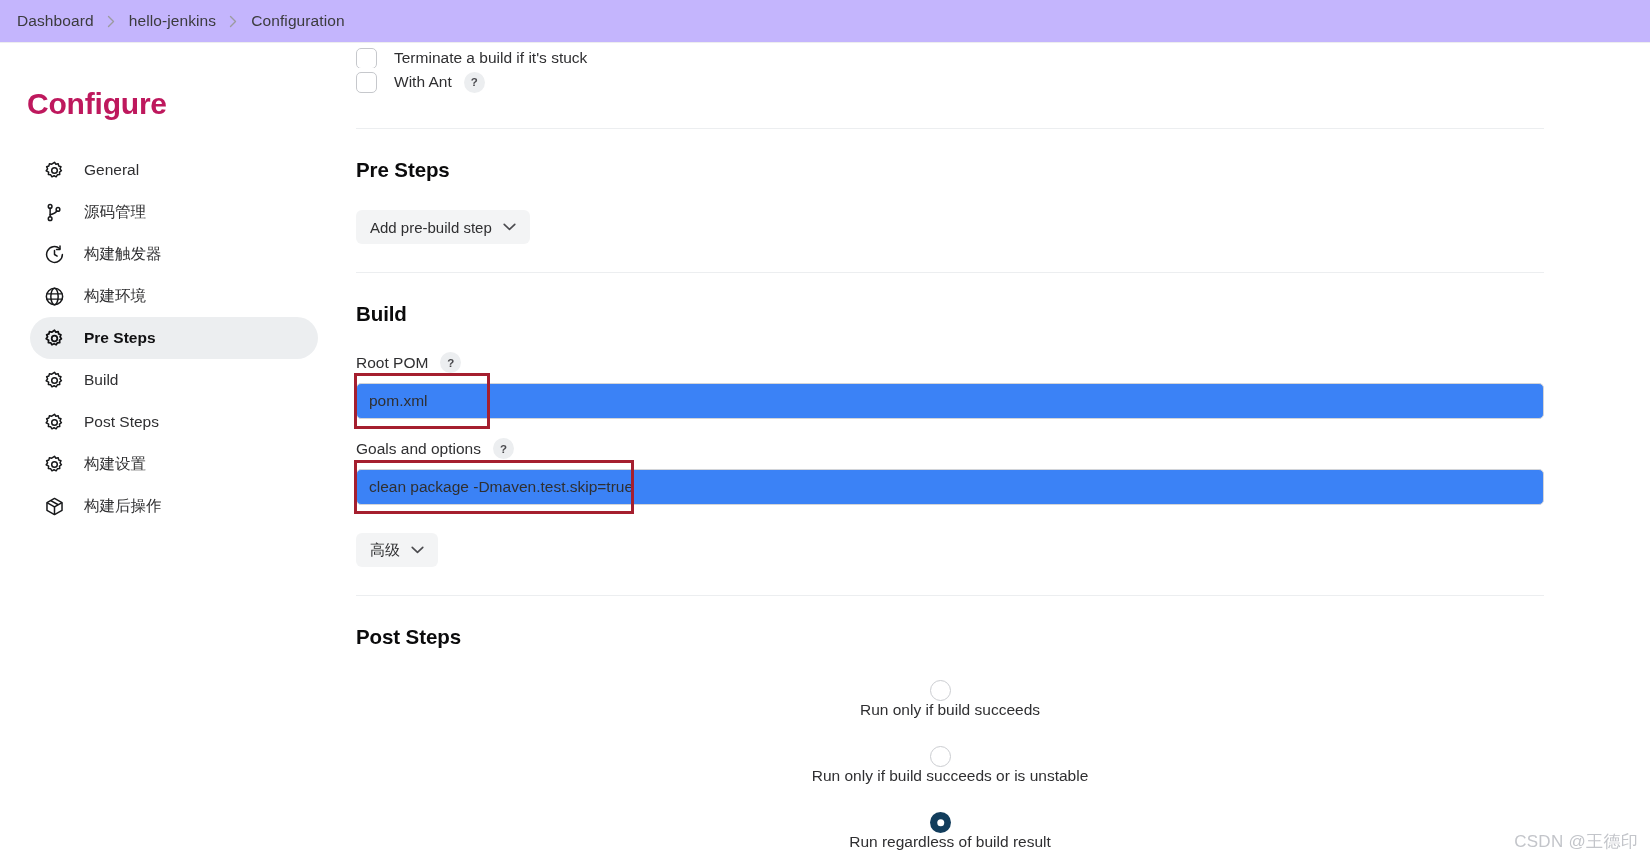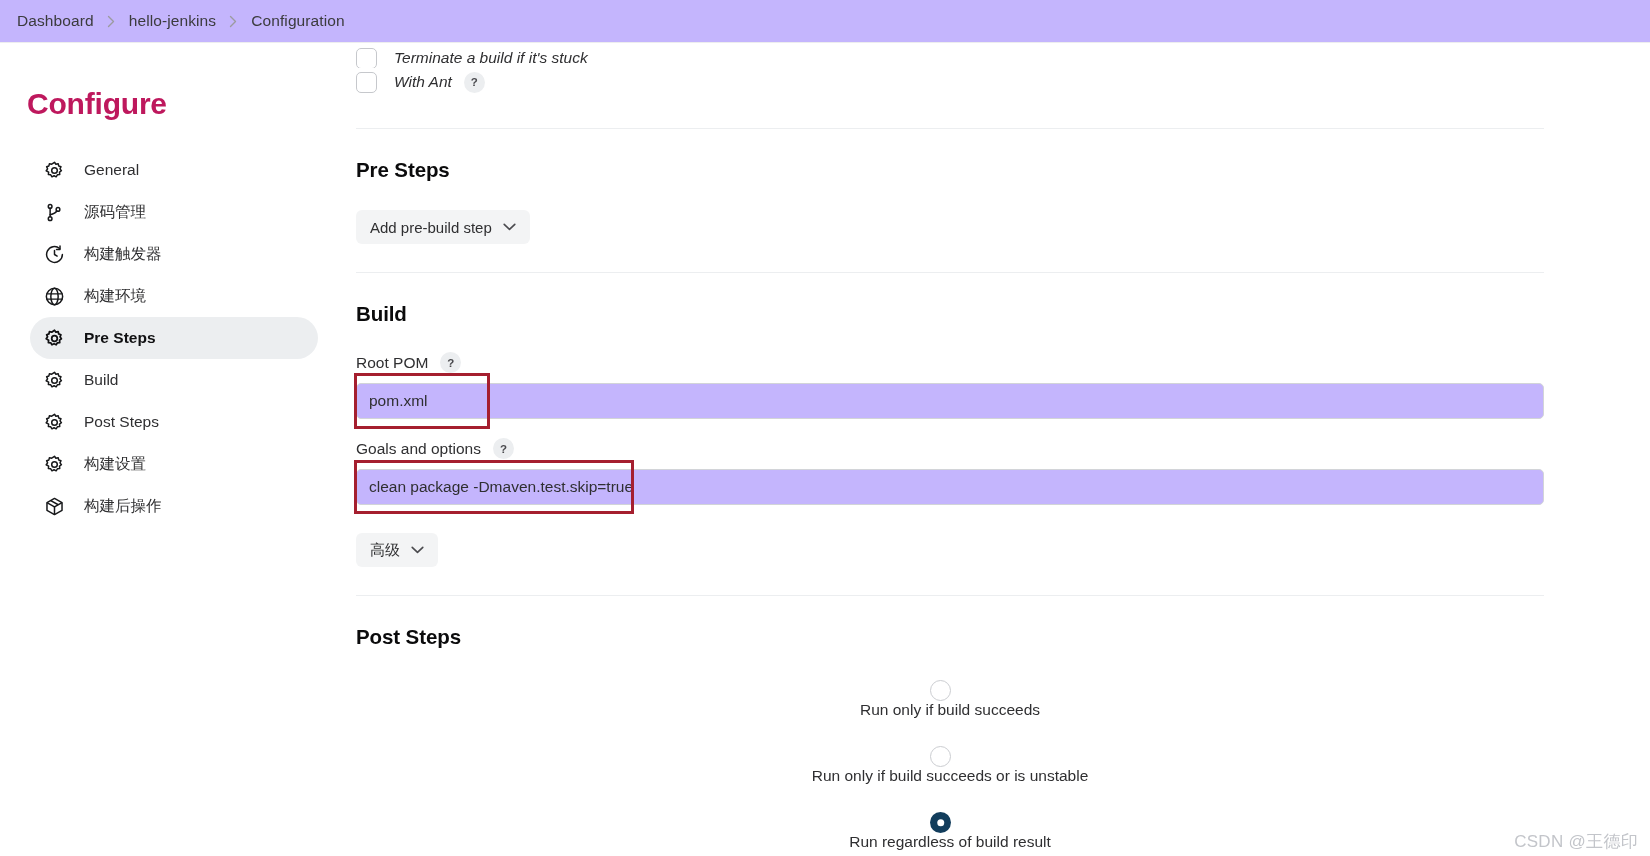--- a/index.html
+++ b/index.html
@@ -126,21 +126,20 @@
     border-radius: 5px;
     background: #fff;
     flex: 0 0 21px;
     margin-right: 17px;
     cursor: pointer;
   }
   .check-label {
     font-size: 15.5px;
     color: #2f2f31;
     white-space: nowrap;
-    font-style: italic;
   }
   .help-badge {
     width: 21px;
     height: 21px;
     border-radius: 50%;
     background: #eceef0;
     color: #4a4a4e;
     font-size: 11.5px;
     font-weight: bold;
     display: inline-flex;
@@ -190,21 +189,21 @@
     font-size: 15.5px;
     color: #2f2f31;
   }
 
   .text-input {
     display: block;
     width: 1188px;
     height: 36px;
     border: 1px solid #d2d4d8;
     border-radius: 5px;
-    background: #c4b5fd;
+    background: #3b82f6;
     font-size: 15.5px;
     font-family: inherit;
     color: #2f2f31;
     padding: 0 12px;
     outline: none;
   }
 
   
   .annot {
     position: absolute;

